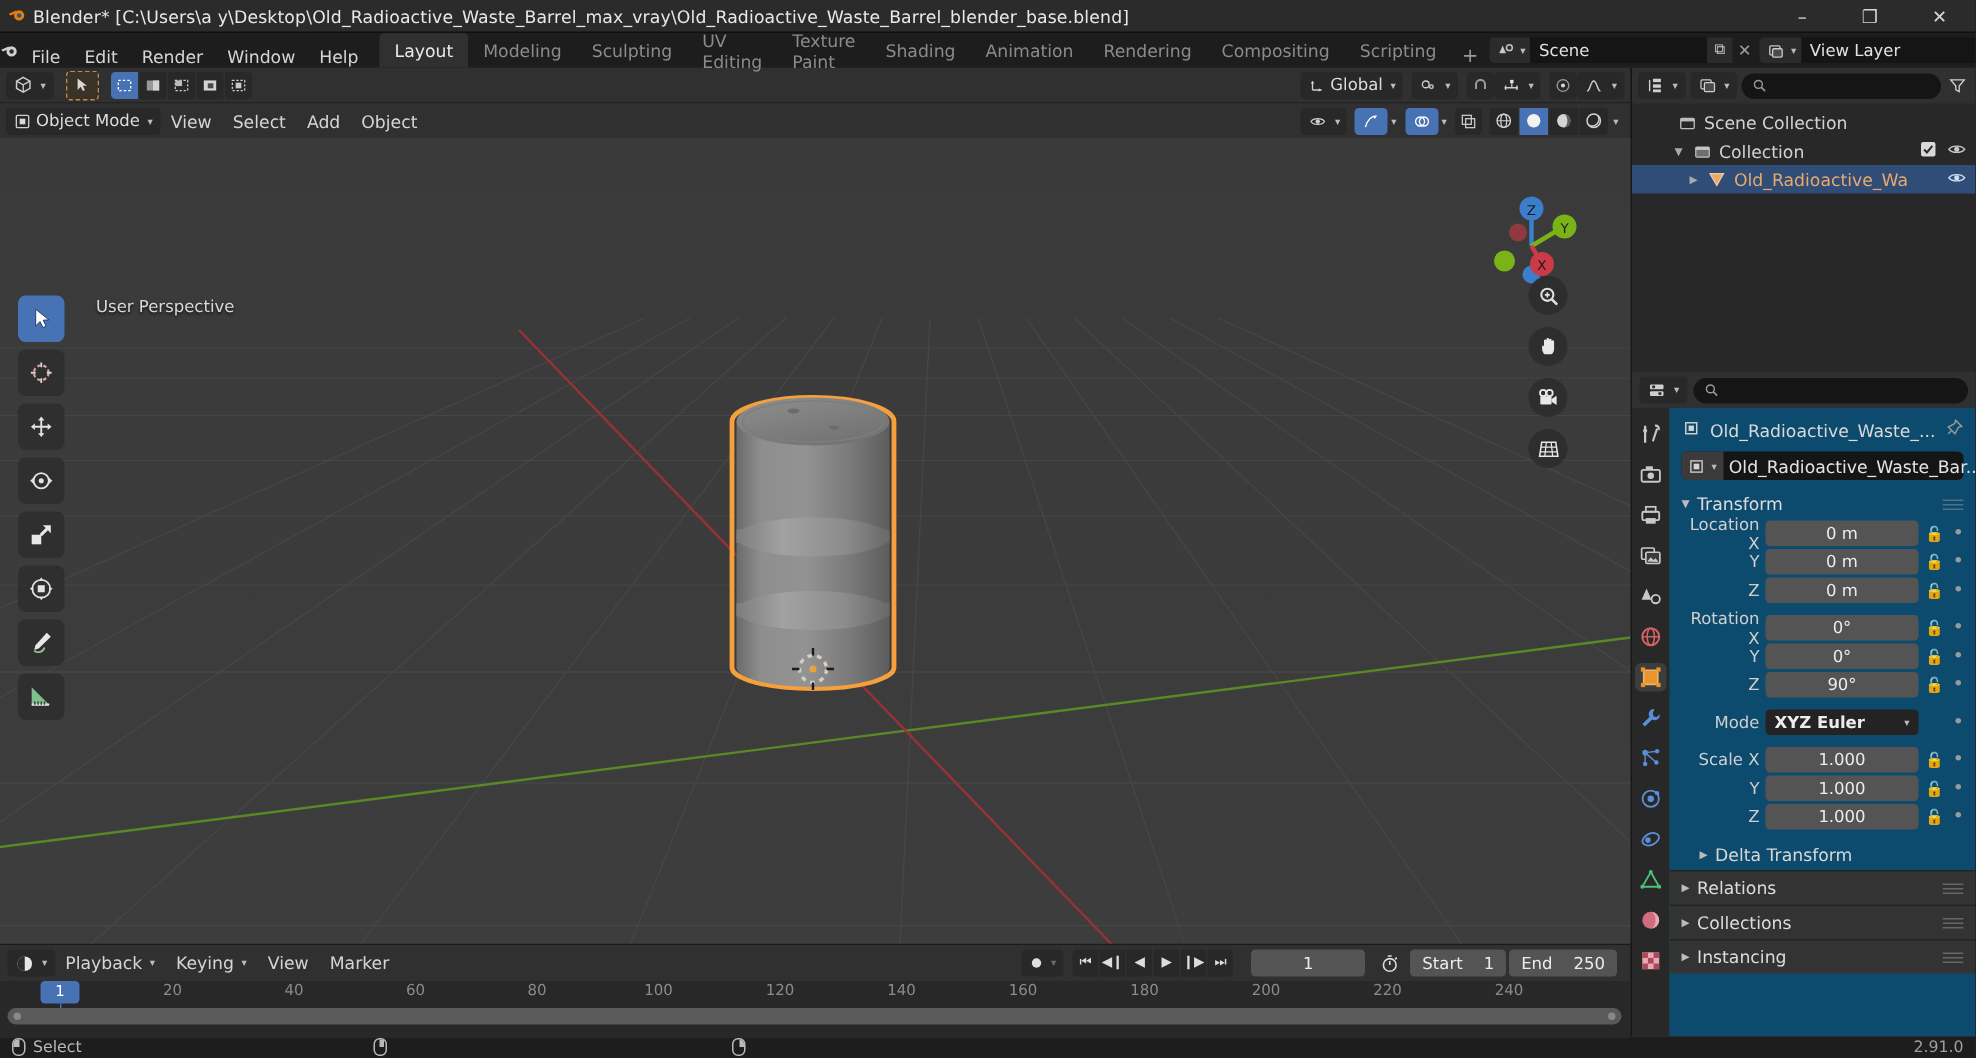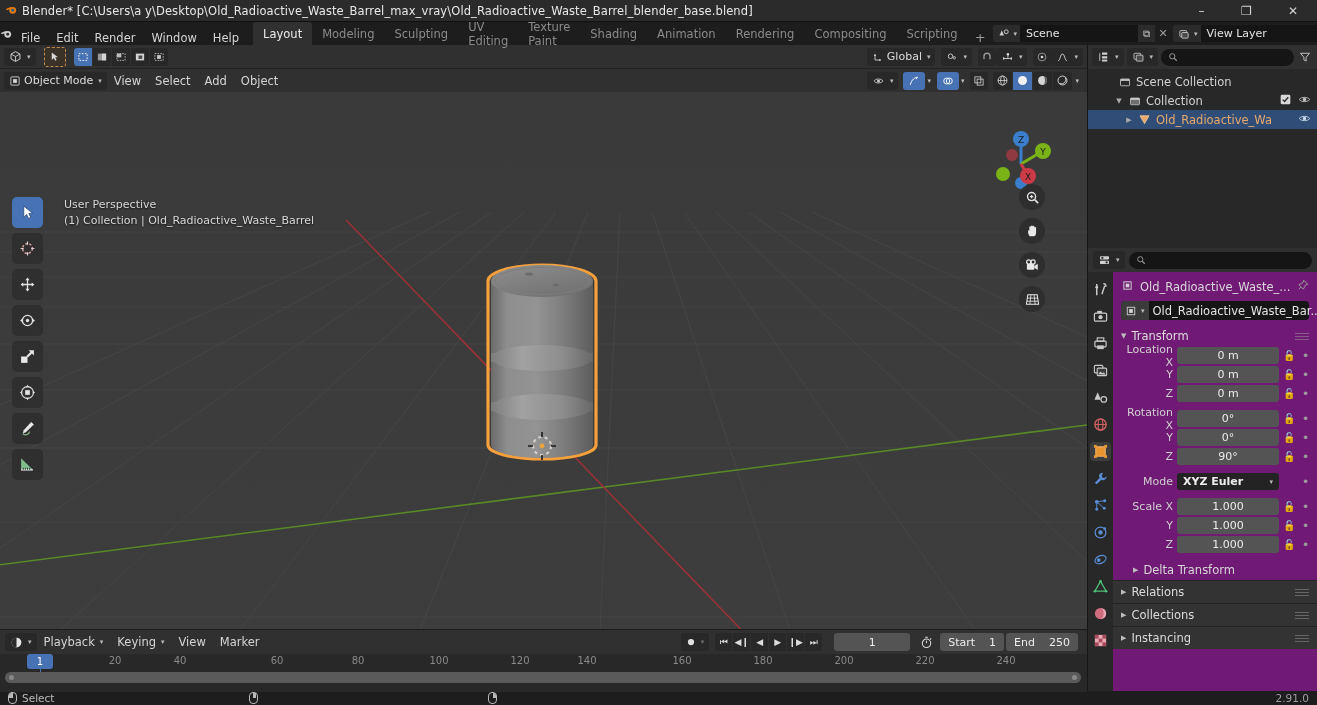--- a/index.html
+++ b/index.html
@@ -126,21 +126,21 @@
   .ol-right { margin-left:auto; display:flex; align-items:center; gap:7px; }
 
   
   #props { flex:1; display:flex; flex-direction:column; background:#303030; overflow:hidden; }
   #pr-header { height:24px; background:#303030; display:flex; align-items:center; gap:4px; padding:0 5px; }
   #pr-body { flex:1; display:flex; overflow:hidden; }
   #pr-tabs { width:25px; background:#282828; display:flex; flex-direction:column;
              align-items:center; padding-top:8px; gap:8px; }
   .ptab { width:21px; height:19px; display:flex; align-items:center; justify-content:center; border-radius:4px; }
   .ptab.active { background:#3d3d3d; }
-  #pr-content { flex:1; background:#701a75; padding:4px 0 0 0; overflow:hidden; }
+  #pr-content { flex:1; background:#0c4a6e; padding:4px 0 0 0; overflow:hidden; }
   .pr-idrow { height:22px; display:flex; align-items:center; gap:6px; padding:0 8px; font-size:11.5px;
               color:#d9d9d9; }
   .pr-namefield { margin:3px 8px 6px 8px; height:19px; background:#151515; border-radius:4px;
                   display:flex; align-items:center; gap:4px; padding:0 5px; font-size:11.5px; color:#e4e4e4; }
   .pr-nameleft { background:#3b3b3b; border-radius:4px 0 0 4px; height:19px; display:flex;
                  align-items:center; gap:2px; padding:0 4px; margin:0 0 0 -5px; }
   .panel-hdr { height:20px; display:flex; align-items:center; gap:5px; padding:0 8px;
                font-size:11.5px; color:#dcdcdc; }
   .panel-hdr .tri { font-size:7px; color:#bcbcbc; }
   .grip { margin-left:auto; width:14px; height:9px; opacity:.5; }
@@ -440,21 +440,20 @@
           <path d="M-850 525 L1900 525" stroke-width="1"></path>
         </g>
 
         <path d="M-10 474 L1087 333" stroke="#5b8c26" stroke-width="1.6" fill="none" opacity="0.95"></path>
 
         <path d="M346 128 L840 640" stroke="#9e3038" stroke-width="1.6" fill="none" opacity="0.95"></path>
       </svg>
 
       <div id="vp-textinfo">
         <div>User Perspective</div>
-        <div>(1) Collection | Old_Radioactive_Waste_Barrel</div>
       </div>
 
       <div id="vp-tools">
         <div class="tool sel">
           <svg width="17" height="17" viewBox="0 0 16 16">
               <path d="M4.5 2 L4.5 12.5 L7.2 9.8 L9.1 13.6 L11 12.6 L9.2 8.9 L12.8 8.7z" fill="#fff" stroke="#1c3a66" stroke-width=".6"></path>
             </svg>
         </div>
         <div class="tool">
           <svg width="17" height="17" viewBox="0 0 16 16">
@@ -634,26 +633,26 @@
           <span>1</span>
         </div>
         <div class="lblfield" style="margin-left:2px;margin-right:4px;">
           <span>End</span>
           <span>250</span>
         </div>
       </div>
 
       <div id="tl-track">
         <div class="tick" style="left:115px;">20</div>
-        <div class="tick" style="left:180px;">40</div>
+        <div class="tick" style="left:196px;">40</div>
         <div class="tick" style="left:277px;">60</div>
         <div class="tick" style="left:358px;">80</div>
         <div class="tick" style="left:439px;">100</div>
         <div class="tick" style="left:520px;">120</div>
-        <div class="tick" style="left:587px;">140</div>
+        <div class="tick" style="left:601px;">140</div>
         <div class="tick" style="left:682px;">160</div>
         <div class="tick" style="left:763px;">180</div>
         <div class="tick" style="left:844px;">200</div>
         <div class="tick" style="left:925px;">220</div>
         <div class="tick" style="left:1006px;">240</div>
         <div id="playhead" style="left:27px;">1</div>
         <div id="playhead-line" style="left:40px;"></div>
         <div id="scrollbar">
           <div class="sb-dot" style="left:4px;"></div>
           <div class="sb-dot" style="right:4px;"></div>

